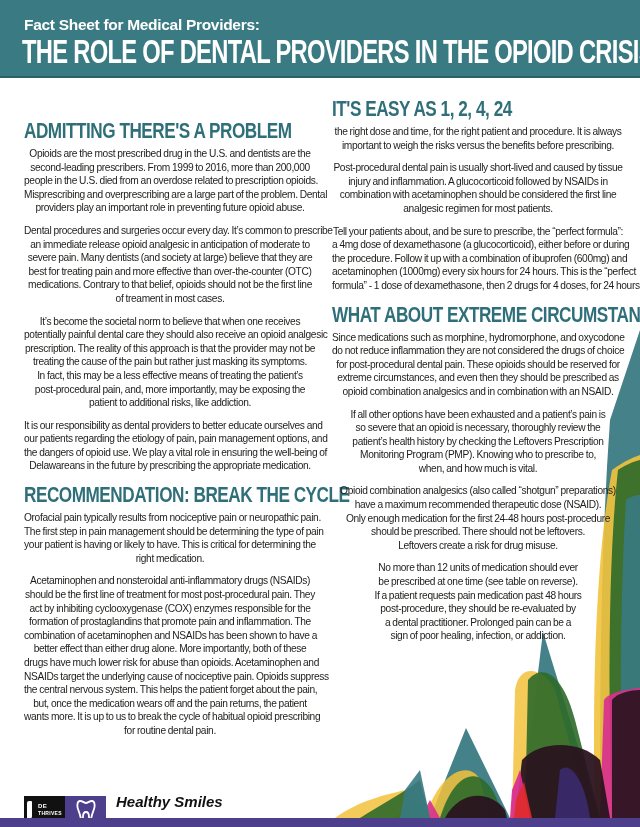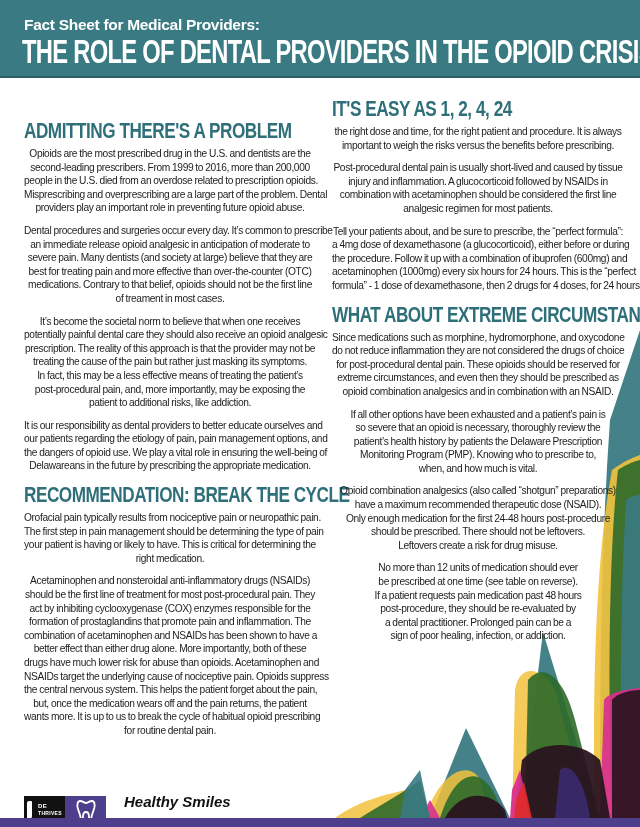--- a/index.html
+++ b/index.html
@@ -57,21 +57,21 @@
     font-size: 6px; line-height: 7px; margin-left: 6px; letter-spacing: 0.3px;
   }
   .logo-de .state {
     width: 5px; height: 18px; background: #ffffff; border-radius: 2px 1px 3px 1px;
   }
   .logo-tooth {
     position: absolute; left: 65px; top: 796px; width: 41px; height: 27px;
     background: #4e3f8c; display: flex; align-items: center; justify-content: center;
   }
   .brand {
-    position: absolute; left: 124px; top: 793px;
+    position: absolute; left: 116px; top: 793px;
     font-family: "Liberation Sans", sans-serif; font-weight: bold; font-style: italic;
     font-size: 15px; color: #111111;
   }
   .deco {
     position: absolute; left: 0; top: 0; width: 640px; height: 827px; pointer-events: none;
   }
 </style>
 </head>
 <body>
 
@@ -196,21 +196,21 @@
     <div class="p">
       <span class="ln">Since medications such as morphine, hydromorphone, and oxycodone</span>
       <span class="ln">do not reduce inflammation they are not considered the drugs of choice</span>
       <span class="ln">for post-procedural dental pain. These opioids should be reserved for</span>
       <span class="ln">extreme circumstances, and even then they should be prescribed as</span>
       <span class="ln">opioid combination analgesics and in combination with an NSAID.</span>
     </div>
     <div class="p">
       <span class="ln">If all other options have been exhausted and a patient’s pain is</span>
       <span class="ln">so severe that an opioid is necessary, thoroughly review the</span>
-      <span class="ln">patient’s health history by patients the Delaware Prescription</span>
+      <span class="ln">patient’s health history by checking the Leftovers Prescription</span>
       <span class="ln">Monitoring Program (PMP). Knowing who to prescribe to,</span>
       <span class="ln">when, and how much is vital.</span>
     </div>
     <div class="p">
       <span class="ln">Opioid combination analgesics (also called “shotgun” preparations)</span>
       <span class="ln">have a maximum recommended therapeutic dose (NSAID).</span>
       <span class="ln">Only enough medication for the first 24-48 hours post-procedure</span>
       <span class="ln">should be prescribed. There should not be leftovers.</span>
       <span class="ln">Leftovers create a risk for drug misuse.</span>
     </div>

